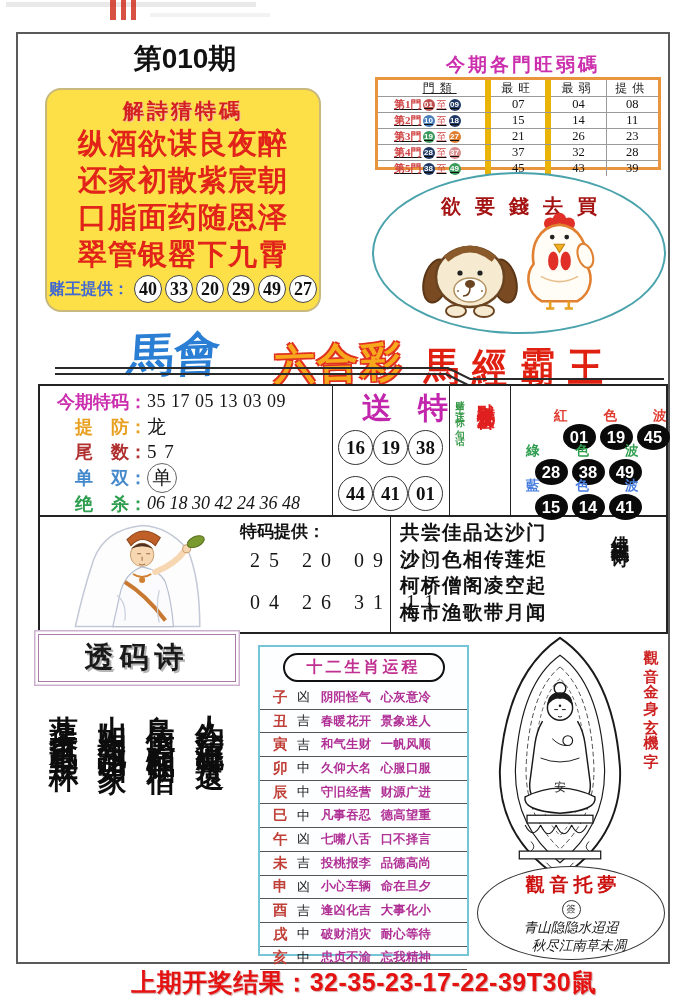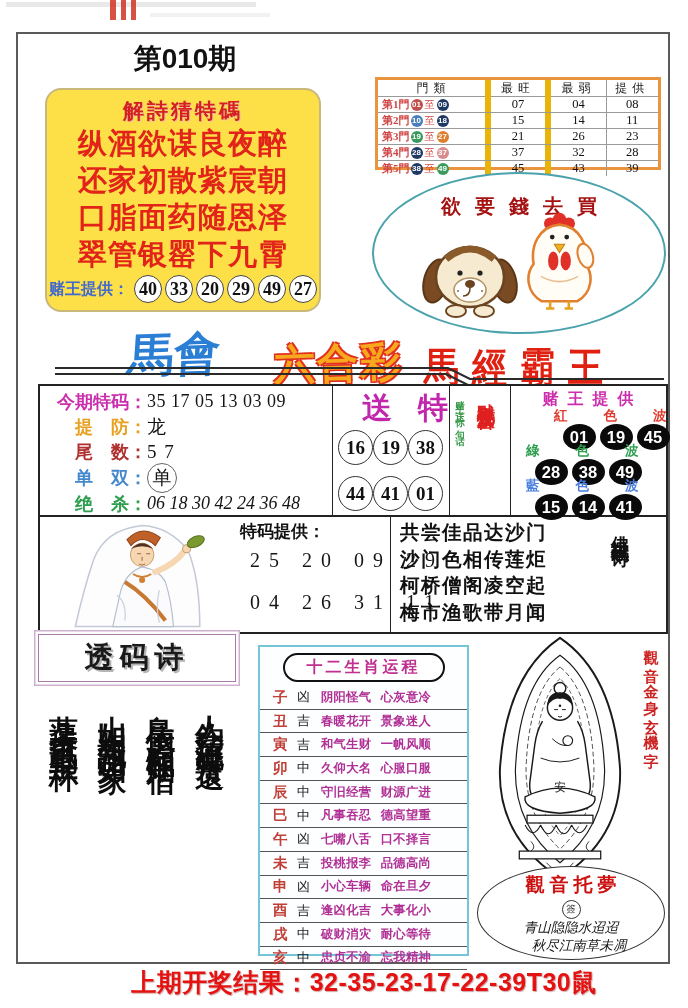--- a/index.html
+++ b/index.html
@@ -27,21 +27,21 @@
   .provider-label{color:#4169d0;font-weight:bold;font-size:16px;margin-right:2px;}
   .num-circle{width:26px;height:26px;border:1.5px solid #444;border-radius:50%;display:flex;align-items:center;justify-content:center;
               font-size:18px;font-weight:bold;color:#111;background:#fff;}
 
   
   .door-title{left:396px;top:52px;width:254px;text-align:center;color:#cc2fae;font-weight:bold;font-size:19px;letter-spacing:3px;}
   .door-table{left:375px;top:77px;width:286px;height:93px;border:3px solid #e8953e;background:#fff;box-sizing:border-box;}
   .dt-row{display:flex;height:15px;align-items:center;border-top:1px solid #9a9a9a;}
   .dt-row:first-child{border-top:none;height:16px;}
   .dt-c{text-align:center;font-size:12.5px;}
-  .dt-c1{width:112px;display:flex;align-items:center;padding-left:4px;box-sizing:border-box;}
+  .dt-c1{width:112px;display:flex;align-items:center;padding-left:16px;box-sizing:border-box;text-decoration:underline;}
   .dt-c2,.dt-c3{width:57px;border-left:6px solid #eab308;}
   .dt-c4{width:54px;border-left:1px solid #9a9a9a;}
   .dt-h{font-size:12px;letter-spacing:5px;color:#222;}
   .dt-door{color:#d04545;font-weight:bold;font-size:11px;}
   .dt-zhi{color:#d04545;font-size:10px;margin:0 1px;}
   .ball{width:12px;height:12px;border-radius:50%;color:#fff;font:bold 8px "Liberation Sans",sans-serif;
         display:inline-flex;align-items:center;justify-content:center;margin:0 1px;}
 
   
   .bubble{left:372px;top:172px;width:290px;height:158px;border:2px solid #4aa3ac;border-radius:50%;background:#fff;}
@@ -144,20 +144,21 @@
       <span class="provider-label">赌王提供：</span>
       <span class="num-circle serif">40</span>
       <span class="num-circle serif">33</span>
       <span class="num-circle serif">20</span>
       <span class="num-circle serif">29</span>
       <span class="num-circle serif">49</span>
       <span class="num-circle serif">27</span>
     </div>
   </div>
 
+  <div class="abs door-title serif">今期各門旺弱碼</div>
   <div class="abs door-table serif">
     <div class="dt-row">
       <div class="dt-c dt-c1 dt-h" style="justify-content:center;">門類</div>
       <div class="dt-c dt-c2 dt-h">最旺</div>
       <div class="dt-c dt-c3 dt-h">最弱</div>
       <div class="dt-c dt-c4 dt-h">提供</div>
     </div>
     <div class="dt-row">
       <div class="dt-c dt-c1">
           <span class="dt-door">第1門</span>
@@ -294,21 +295,20 @@
     </div>
     <div class="st-row st-rowB">
       <span class="st-circle">44</span>
       <span class="st-circle">41</span>
       <span class="st-circle">01</span>
     </div>
 
     <div class="strip-small vtext">赌王送你一句话</div>
     <div class="strip-red vtext">默祝金光济众普</div>
 
-    <div class="wave-title">赌王提供</div>
     <div class="wave-group wg1">
       <div class="wave-label" style="color: rgb(224, 59, 47);">紅色波</div>
       <div class="wave-circles">
         <span class="wave-ball">01</span>
         <span class="wave-ball">19</span>
         <span class="wave-ball">45</span>
       </div>
     </div>
     <div class="wave-group wg2">
       <div class="wave-label" style="color: rgb(46, 158, 79);">綠色波</div>

